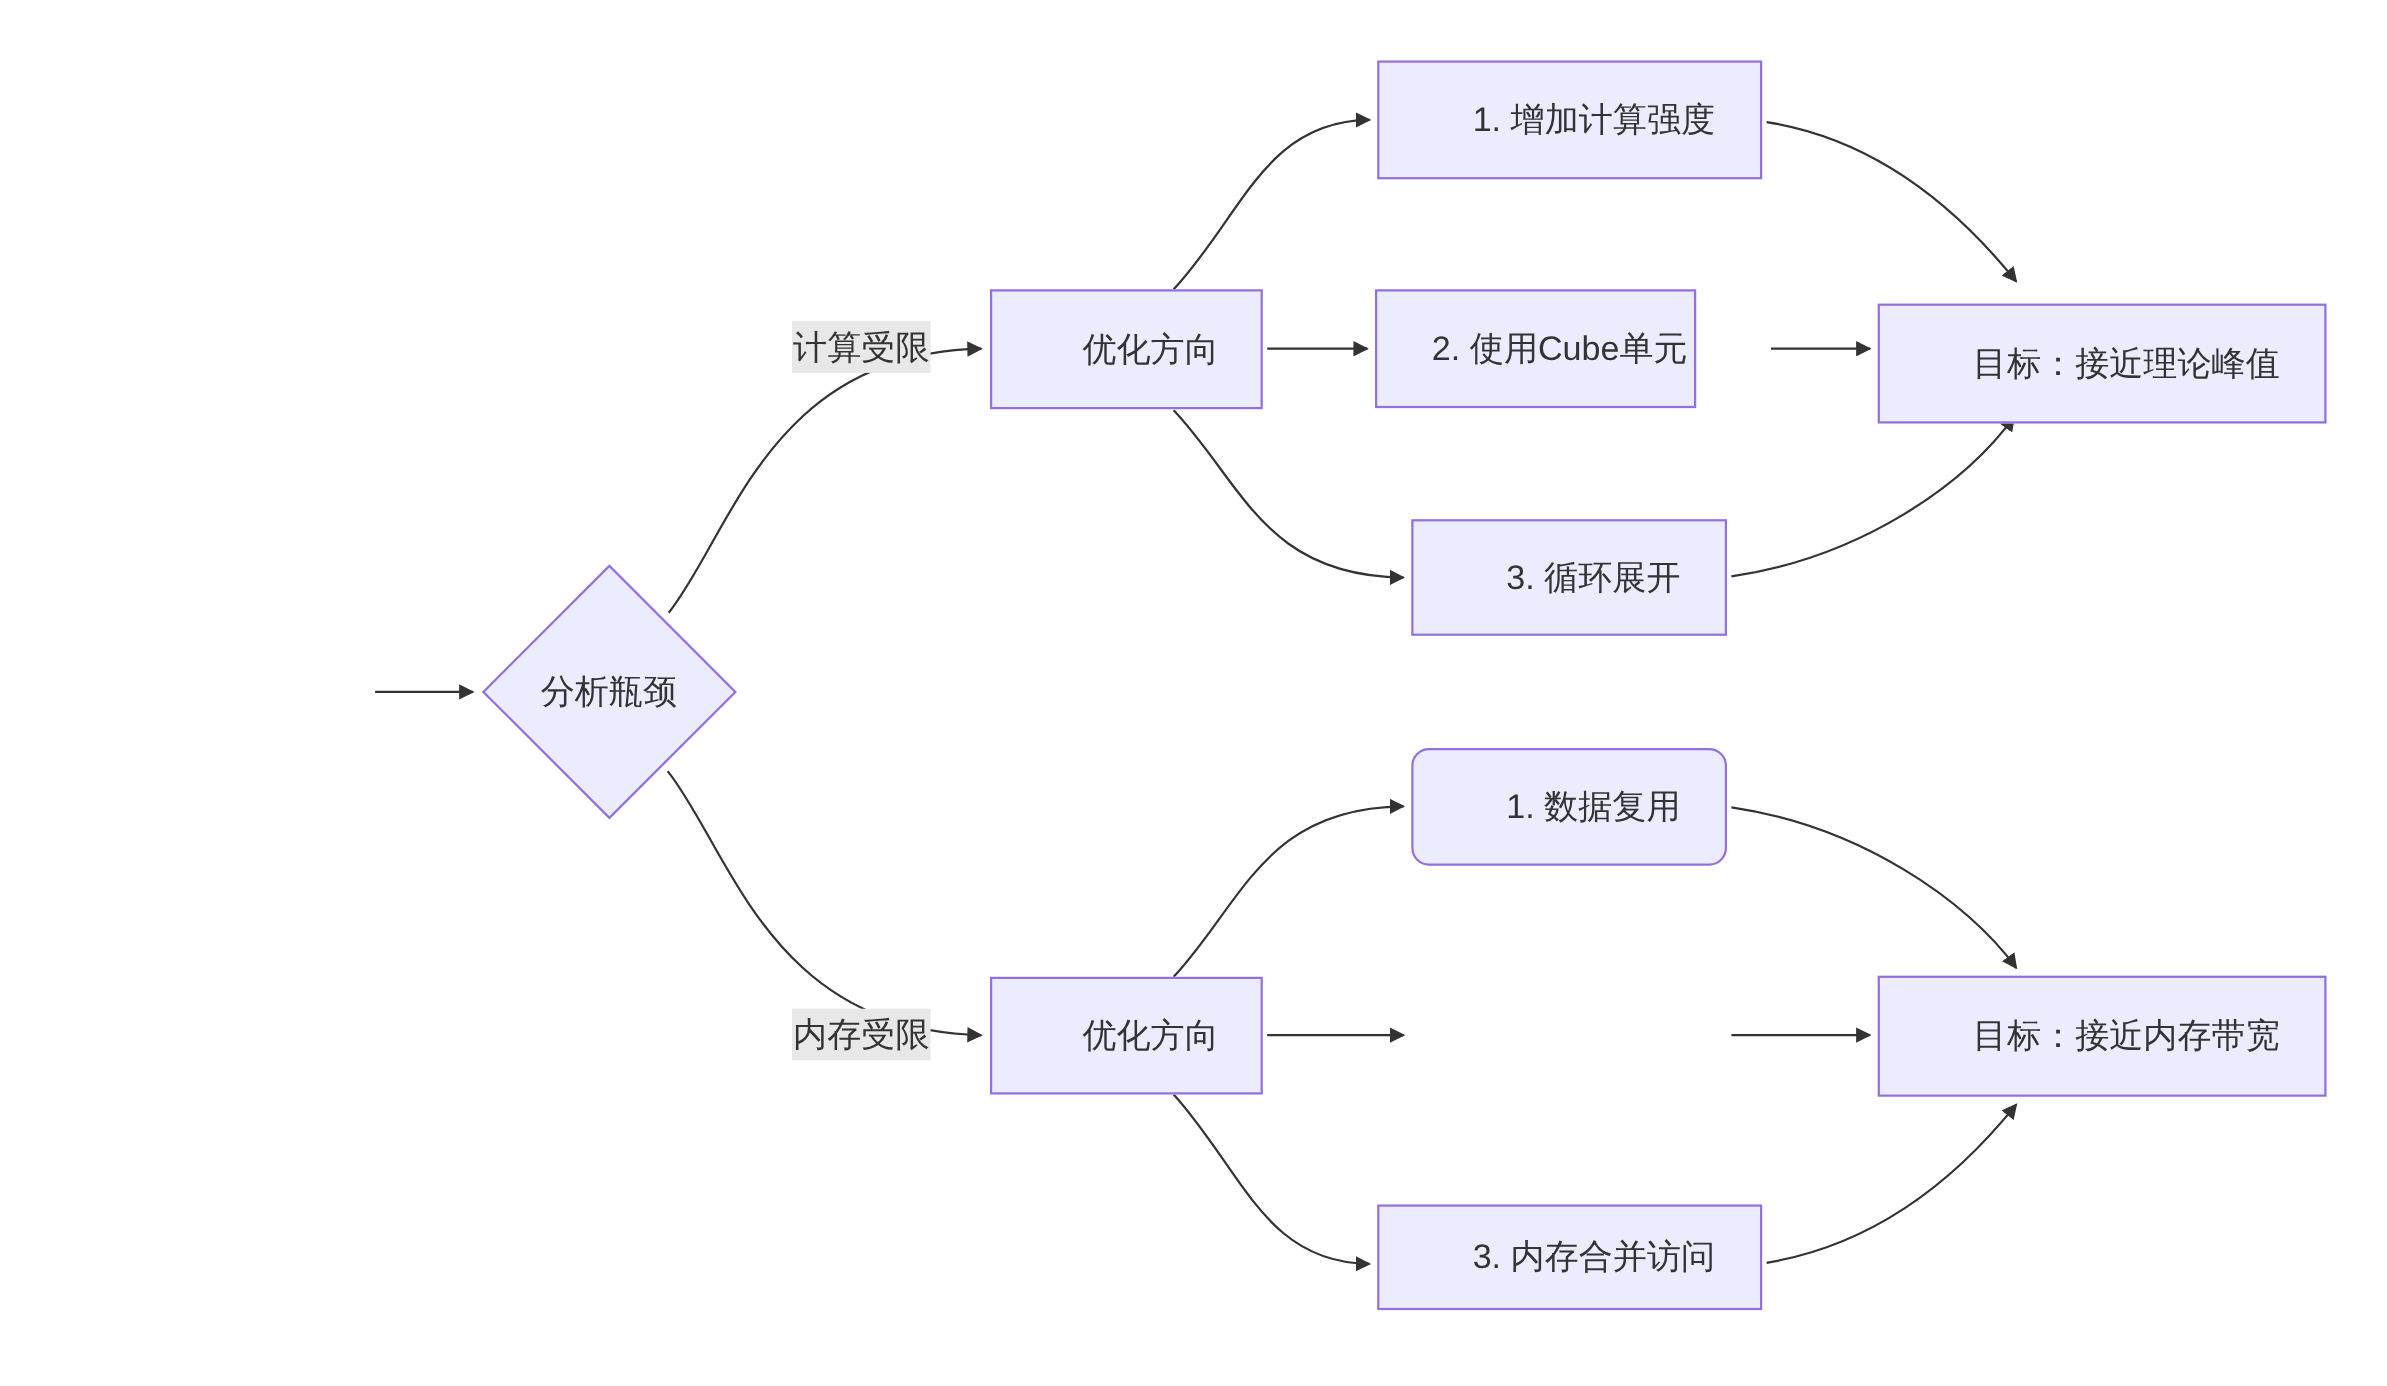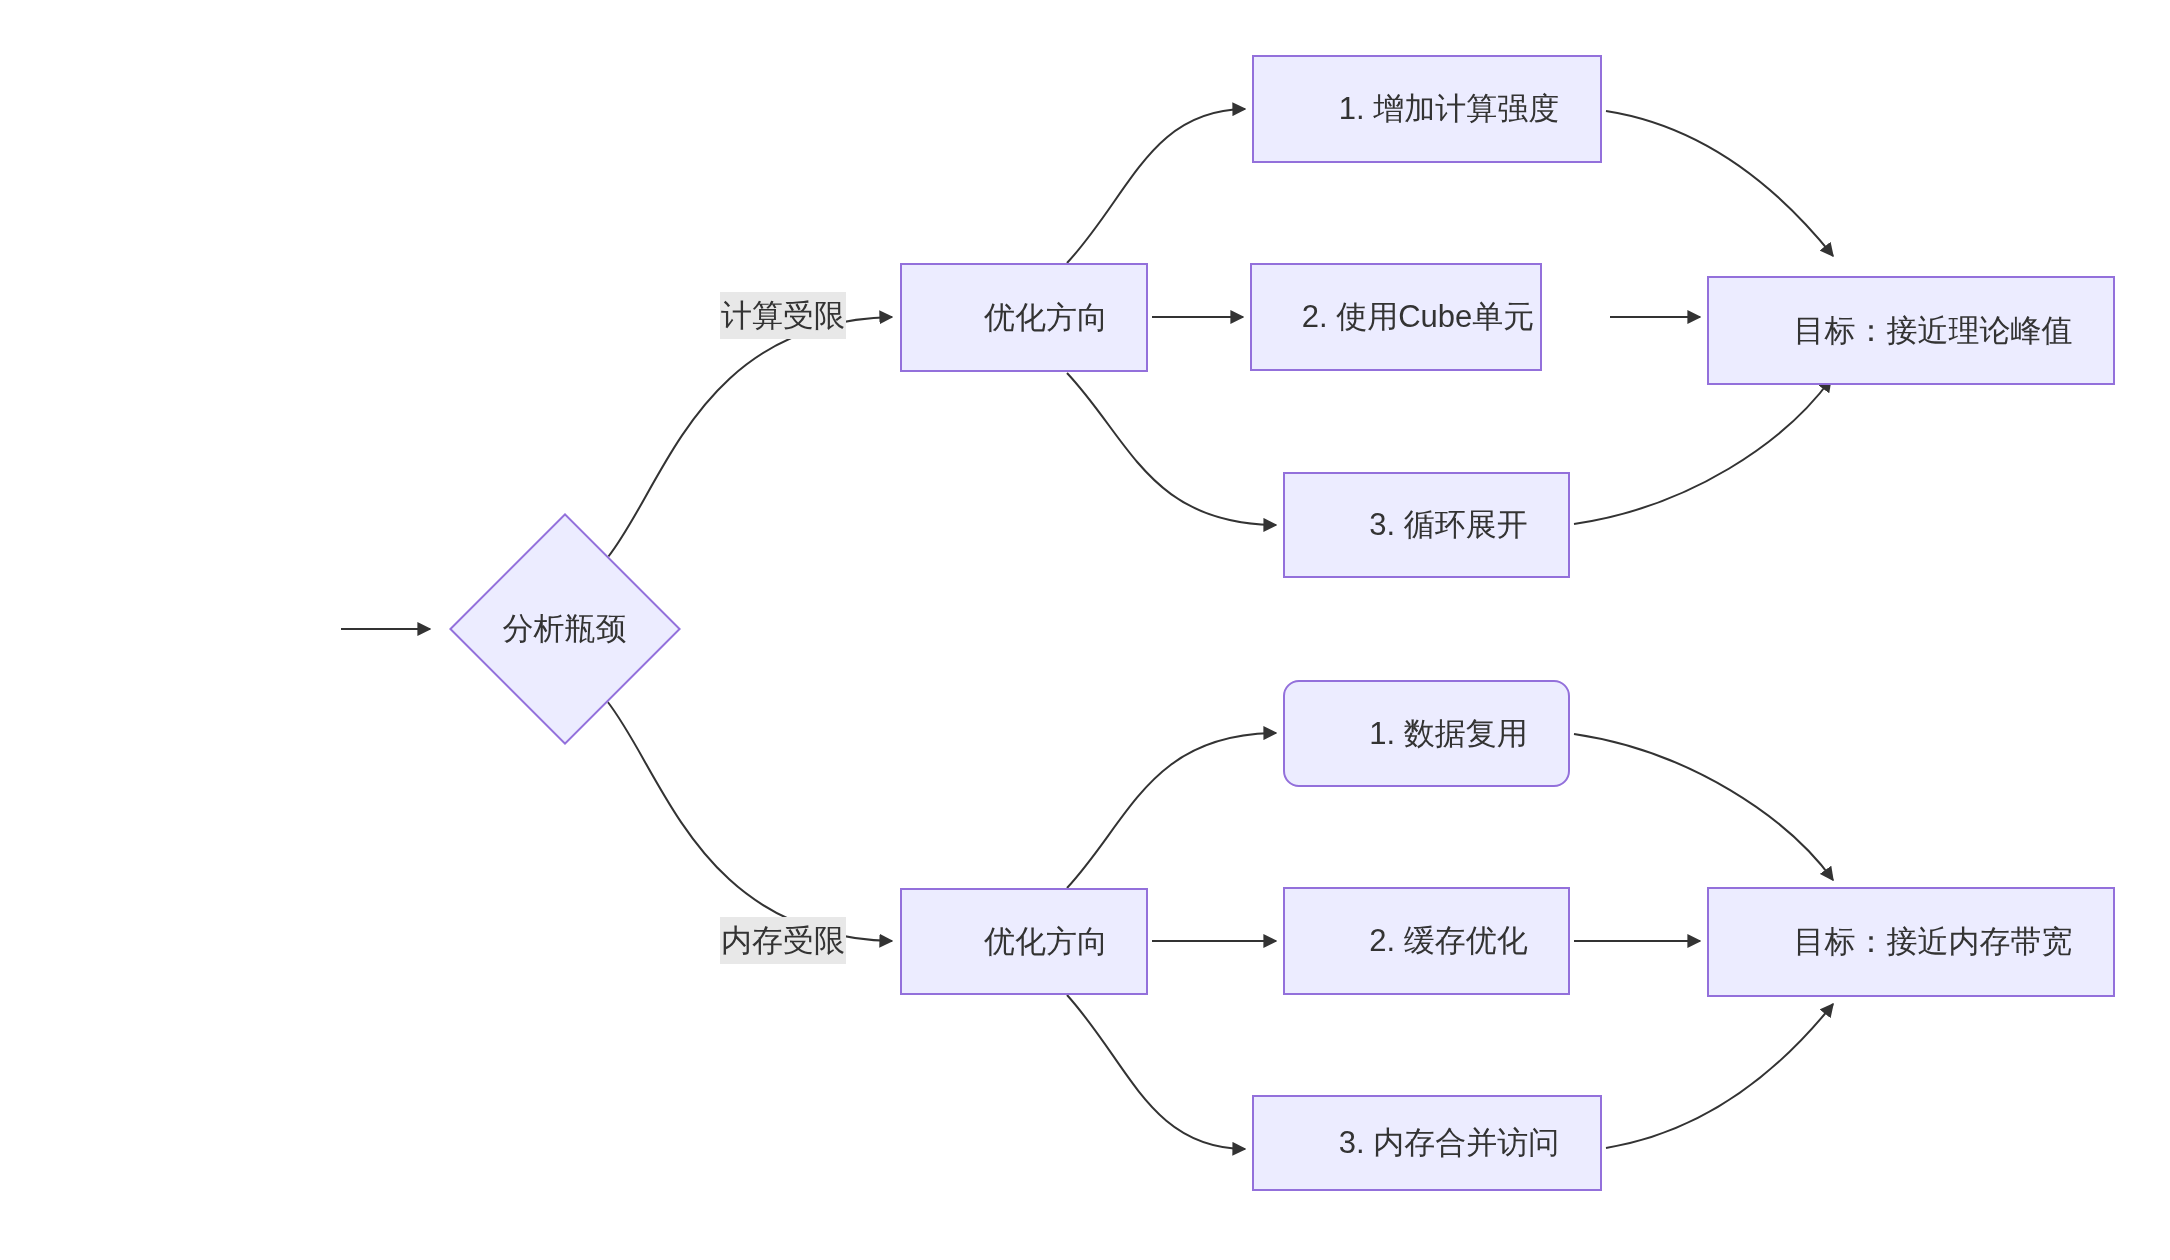--- a/index.html
+++ b/index.html
@@ -108,21 +108,21 @@
     <path class="edge" d="M 1067,888 C 1130,820 1150,734 1276,733" marker-end="url(#arrow)"></path>
     <path class="edge" d="M 1152,941 L 1276,941" marker-end="url(#arrow)"></path>
     <path class="edge" d="M 1067,995 C 1130,1065 1150,1148 1245,1149" marker-end="url(#arrow)"></path>
 
     <path class="edge" d="M 1574,734 C 1690,751 1788,818 1833,880" marker-end="url(#arrow)"></path>
     <path class="edge" d="M 1574,941 L 1700,941" marker-end="url(#arrow)"></path>
     <path class="edge" d="M 1606,1148 C 1715,1130 1788,1060 1833,1004" marker-end="url(#arrow)"></path>
   </svg>
 
 
-  <div class="diamond" style="left:448px; top:512px; width:233px; height:233px;font-family:Liberation Serif, serif;">
+  <div class="diamond" style="left:437px; top:512px; width:233px; height:233px;font-family:Liberation Serif, serif;">
     <div class="diamond-shape"></div>
     <div class="diamond-label">分析瓶颈</div>
   </div>
 
   <div class="node" style="left:900px; top:263px; width:248px; height:109px;">
     <span>优化方向</span>
   </div>
 
   <div class="node" style="left:1252px; top:55px; width:350px; height:108px;">
     <span>1. 增加计算强度</span>
@@ -141,23 +141,20 @@
   </div>
 
   <div class="node" style="left:900px; top:888px; width:248px; height:107px;">
     <span>优化方向</span>
   </div>
 
   <div class="node" style="left:1283px; top:680px; width:287px; height:107px;border-radius:16px;">
     <span>1. 数据复用</span>
   </div>
 
-  <div class="node" style="left:1283px; top:887px; width:287px; height:108px;">
-    <span>2. 缓存优化</span>
-  </div>
 
   <div class="node" style="left:1252px; top:1095px; width:350px; height:96px;">
     <span>3. 内存合并访问</span>
   </div>
 
   <div class="node" style="left:1707px; top:887px; width:408px; height:110px;justify-content:center;">
     <span>目标：接近内存带宽</span>
   </div>
 
   <div class="edge-label" style="left:720px; top:292px;">计算受限</div>

